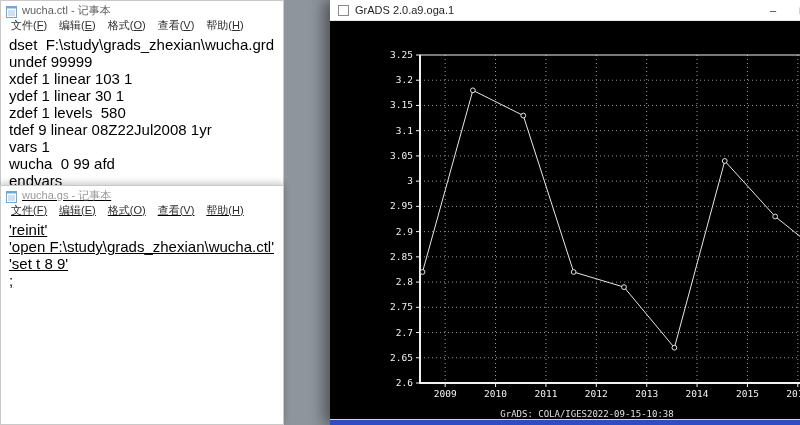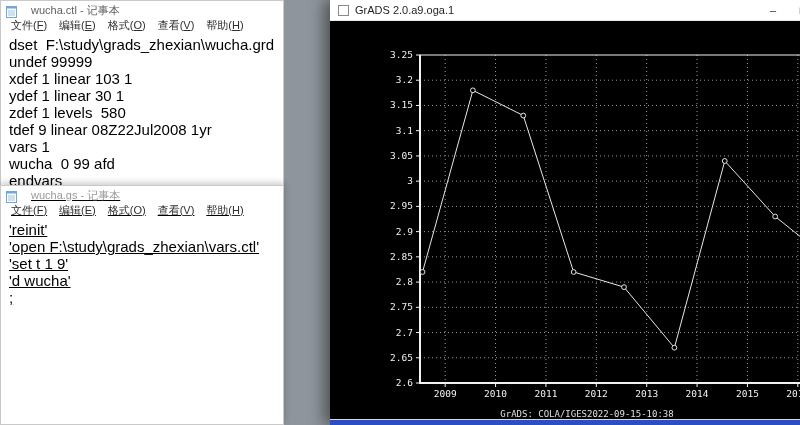--- a/index.html
+++ b/index.html
@@ -10,21 +10,21 @@
   }
   .screen{position:relative;width:800px;height:425px;}
 
   
   .notepad{
     position:absolute;left:0;width:284px;background:#ffffff;
     border:1px solid #c9c9c9;box-sizing:border-box;
   }
   .np1{top:0;height:186px;}
   .np2{top:185px;height:240px;box-shadow:0 -2px 7px rgba(0,0,0,0.22);text-decoration:underline;}
-  .np-titlebar{height:15px;display:flex;align-items:center;gap:14px;padding:2px 4px 0 5px;background:#fff;text-align:right;}
+  .np-titlebar{height:15px;display:flex;align-items:center;gap:5px;padding:2px 4px 0 5px;background:#fff;text-align:right;}
   .np-icon{width:11px;height:13px;display:inline-block;flex:0 0 auto;}
   .np-title{font-size:11px;color:#5f5f5f;white-space:nowrap;}
   .np2 .np-title{color:#9a9a9a;}
   .np-menubar{height:15px;display:flex;align-items:center;padding-left:4px;font-size:11px;color:#2e2e2e;}
   .menu-item{padding:0 6px;white-space:nowrap;}
   .np-content{
     font-size:15px;line-height:17px;color:#000;
     padding:3px 0 0 8px;white-space:pre;overflow:hidden;
   }
   .code-line{height:17px;}
@@ -99,21 +99,21 @@
       </span>
       <span class="np-title">wucha.gs - 记事本</span>
     </div>
     <div class="np-menubar">
         <span class="menu-item">文件(<u>F</u>)</span>
         <span class="menu-item">编辑(<u>E</u>)</span>
         <span class="menu-item">格式(<u>O</u>)</span>
         <span class="menu-item">查看(<u>V</u>)</span>
         <span class="menu-item">帮助(<u>H</u>)</span>
       </div>
-    <div class="np-content"><div class="code-line">'reinit'</div><div class="code-line">'open F:\study\grads_zhexian\vars.ctl'</div><div class="code-line">'set t 1 9'</div><div class="code-line">'d wucha'</div><div class="code-line">;</div></div>
+    <div class="np-content"><div class="code-line">'reinit'</div><div class="code-line">'open F:\study\grads_zhexian\wucha.ctl'</div><div class="code-line">'set t 8 9'</div><div class="code-line">;</div></div>
   </div>
 
   <div class="grads">
     <div class="g-titlebar">
       <span class="g-icon"></span>
       <span class="g-title">GrADS 2.0.a9.oga.1</span>
       <div class="g-controls">
         <span class="g-btn">–</span>
         <span class="g-btn">□</span>
         <span class="g-btn">✕</span>

